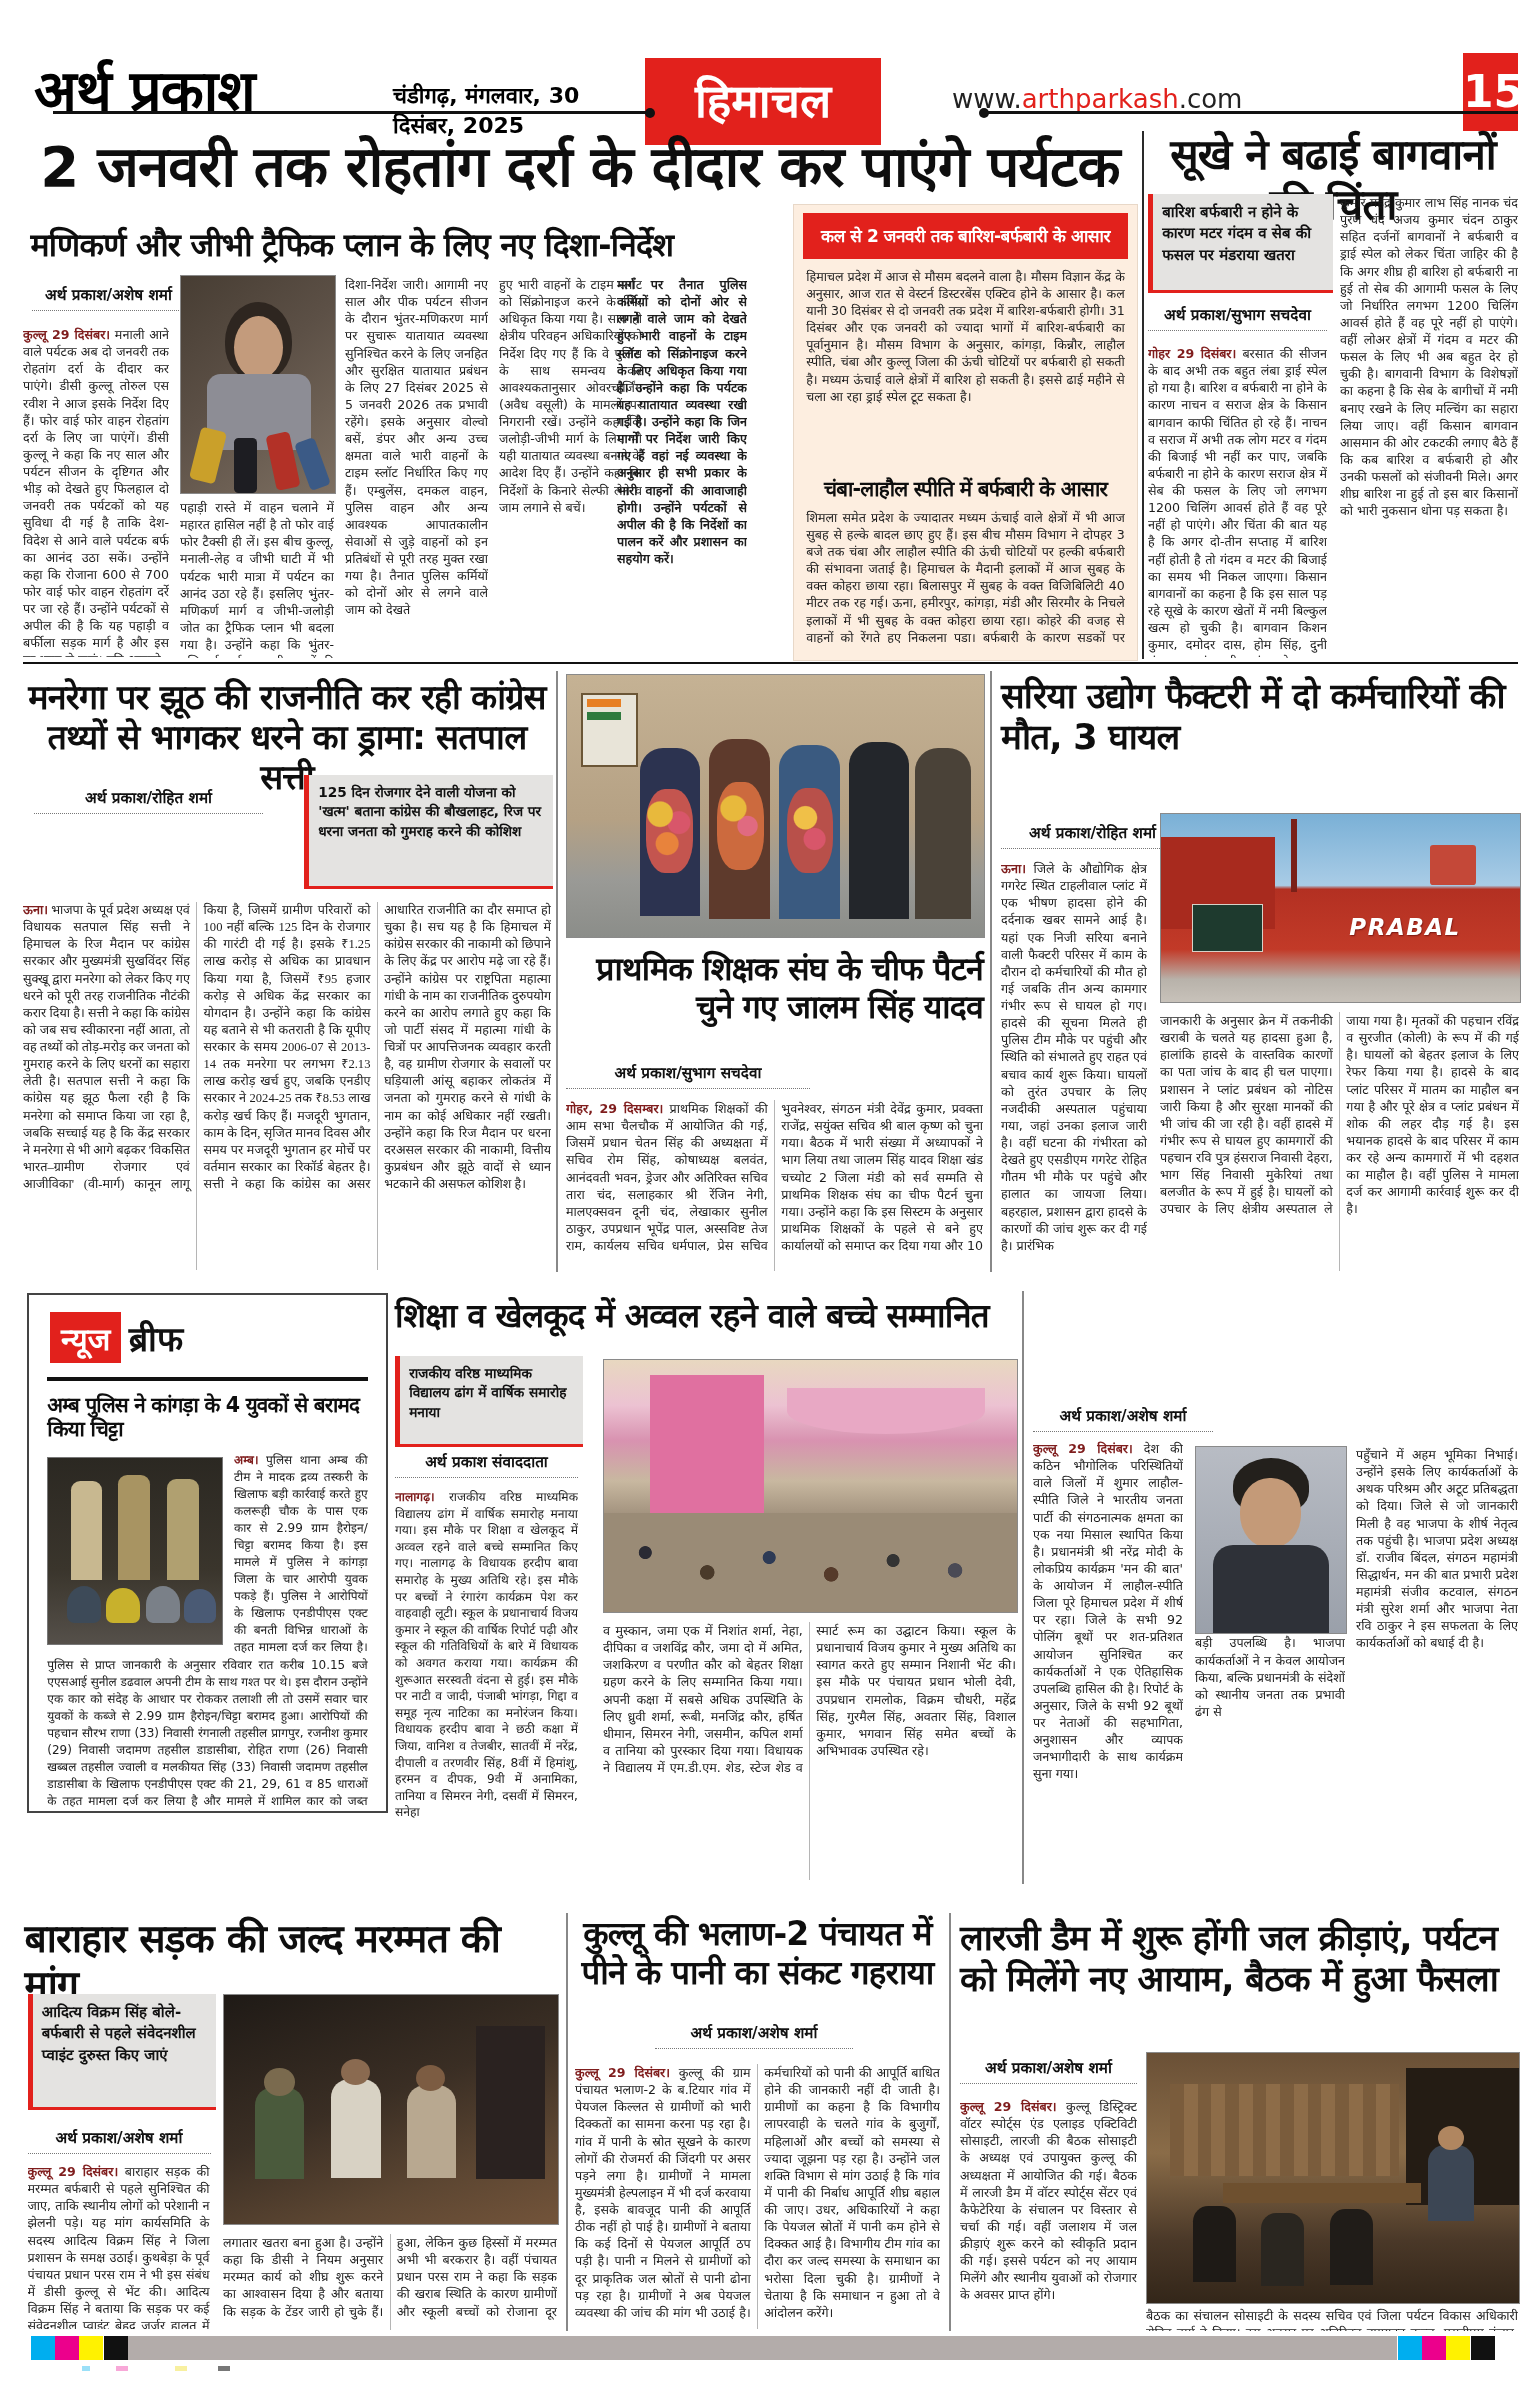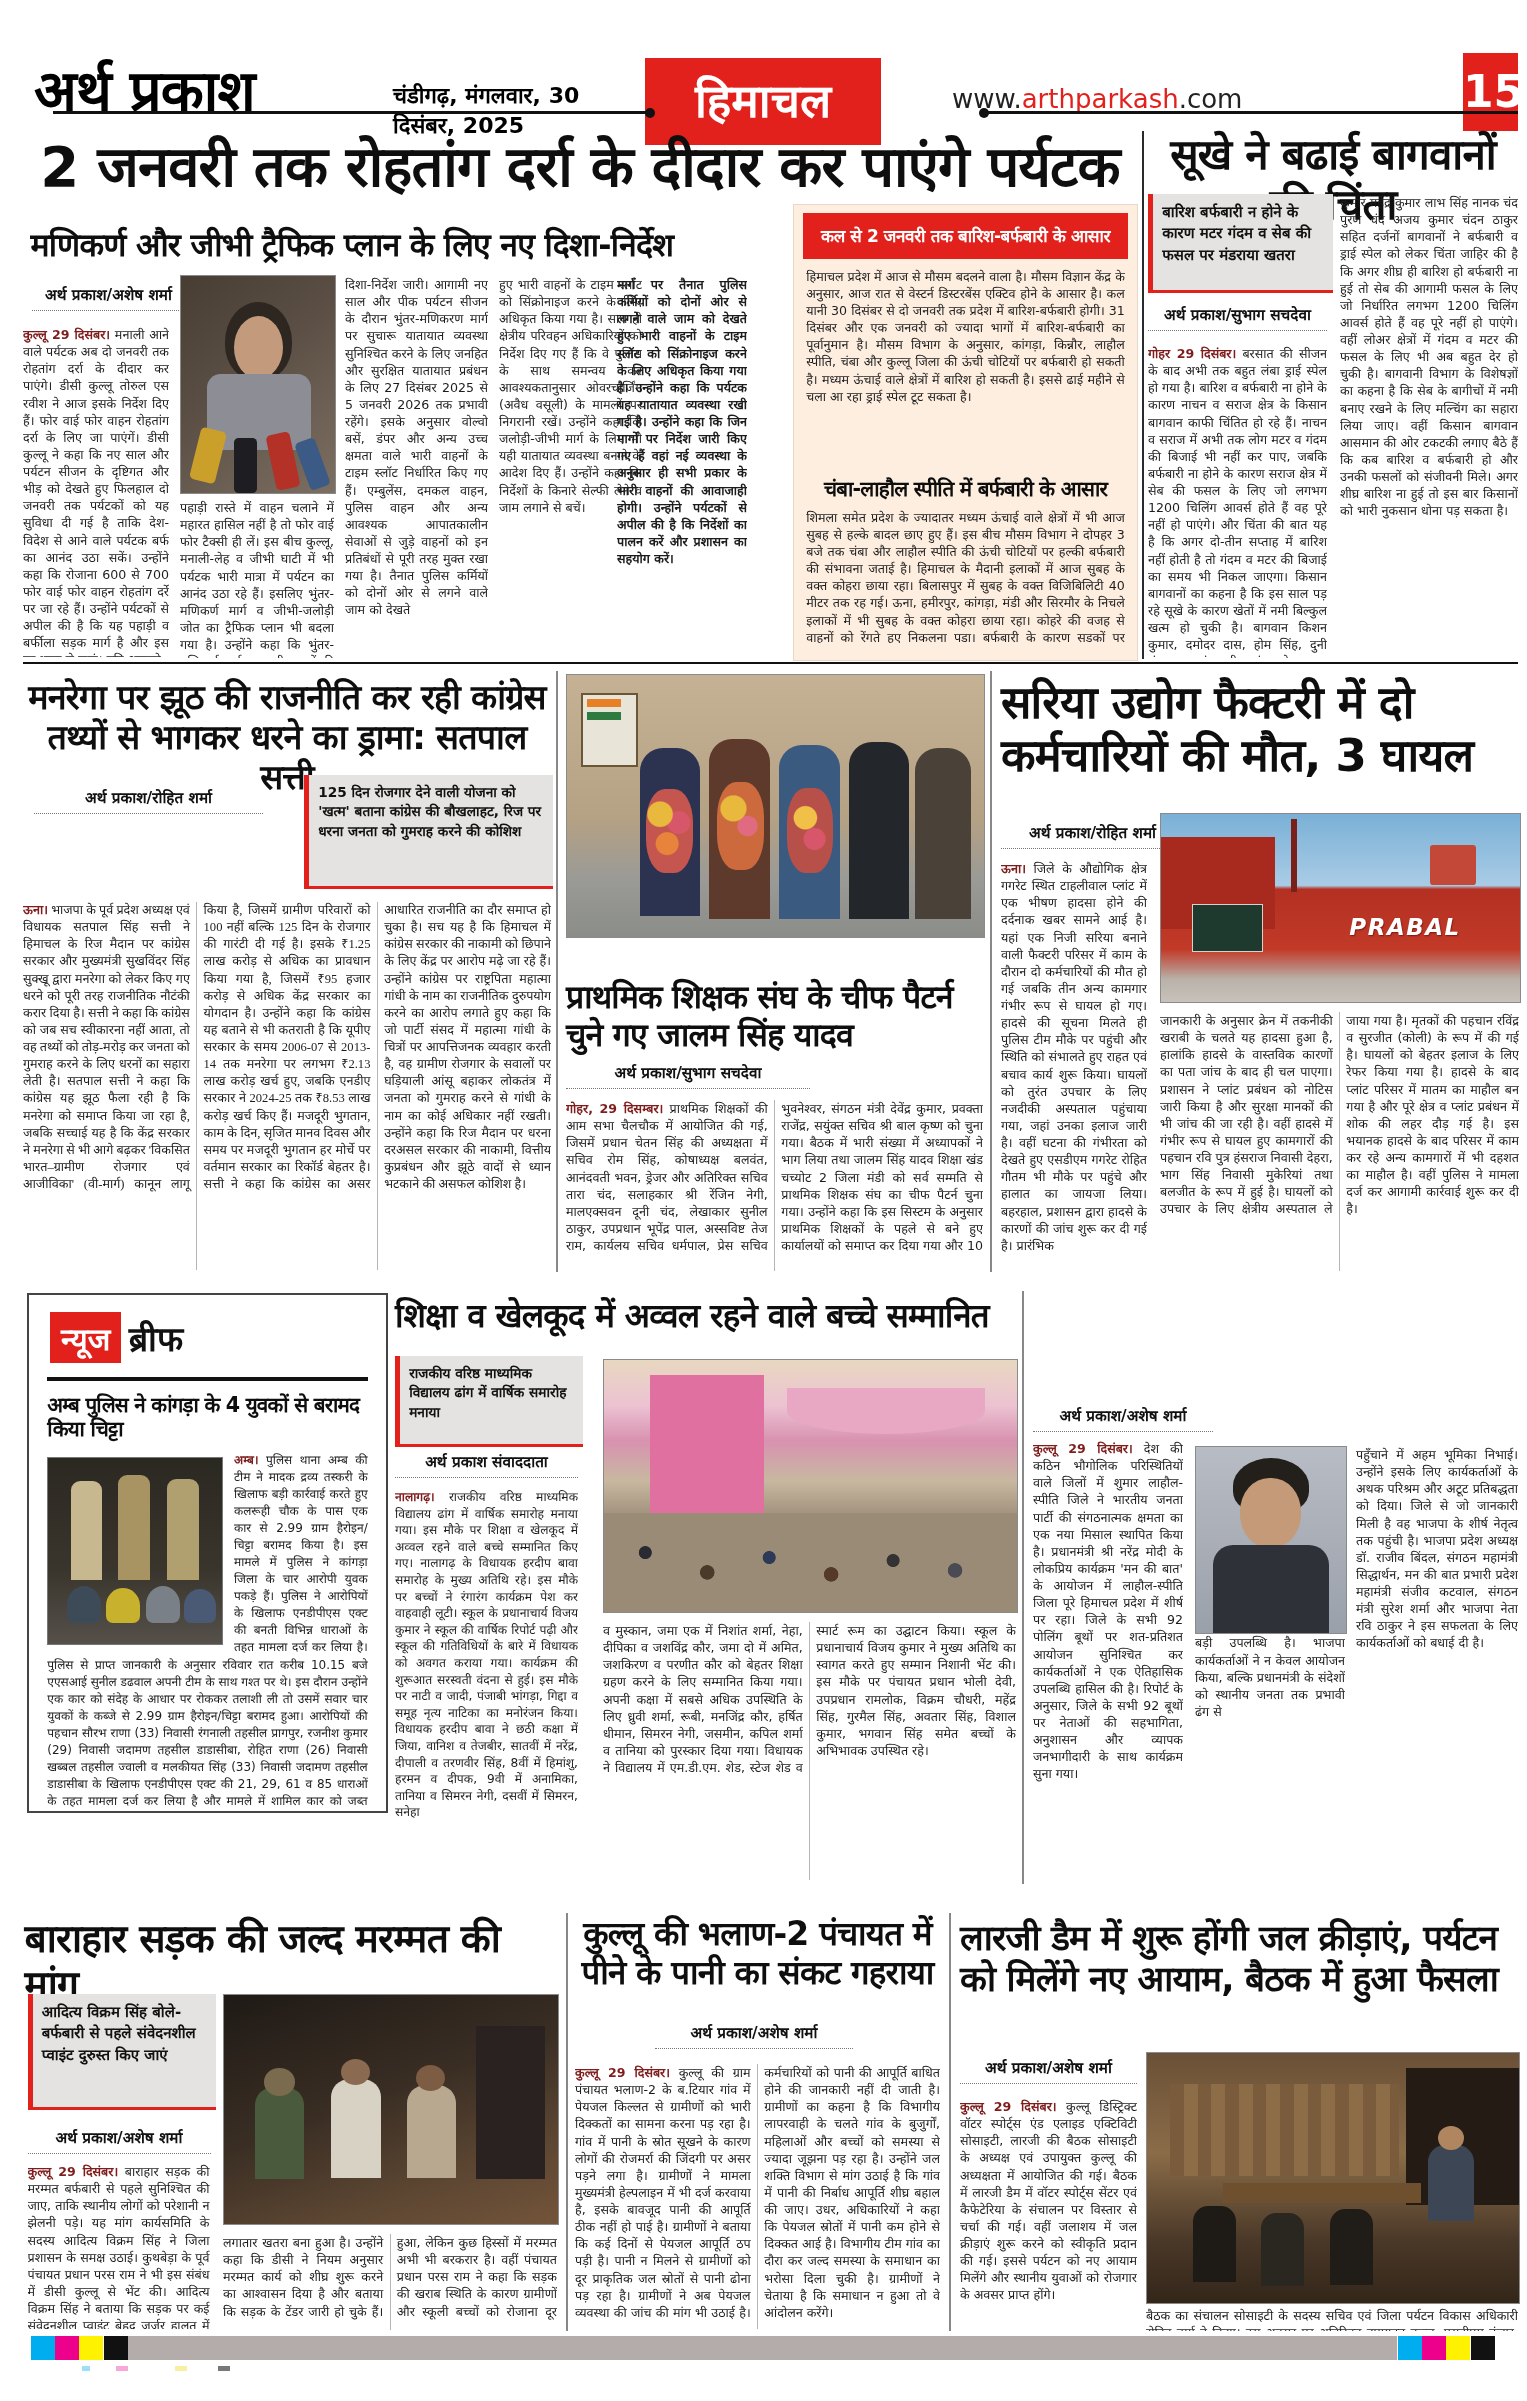--- a/index.html
+++ b/index.html
@@ -108,30 +108,30 @@
     <div class="ph" style="left:20px;top:37px;width:34px;height:7.6px;background:#2f7a3e;"></div>
     <div class="ph" style="left:73px;top:73px;width:60px;height:168px;border-radius:23px 23px 0 0;background:#2c3350;"></div>
     <div class="ph" style="left:142px;top:64px;width:61px;height:180px;border-radius:23px 23px 0 0;background:#5e3a2c;"></div>
     <div class="ph" style="left:212px;top:70px;width:61px;height:174px;border-radius:23px 23px 0 0;background:#3a5a80;"></div>
     <div class="ph" style="left:282px;top:67px;width:60px;height:177px;border-radius:23px 23px 0 0;background:#23262b;"></div>
     <div class="ph" style="left:348px;top:73px;width:56px;height:171px;border-radius:23px 23px 0 0;background:#4a4238;"></div>
     <div class="ph" style="left:79px;top:114px;width:47px;height:84px;border-radius:40%;background:radial-gradient(circle at 30% 30%,#e8b93c 18%,transparent 20%),radial-gradient(circle at 70% 40%,#d8566a 18%,transparent 20%),radial-gradient(circle at 45% 65%,#e8833c 18%,transparent 20%),#c4554f;"></div>
     <div class="ph" style="left:150px;top:107px;width:47px;height:88px;border-radius:40%;background:radial-gradient(circle at 35% 30%,#e8b93c 18%,transparent 20%),radial-gradient(circle at 65% 50%,#e06a80 18%,transparent 20%),#cc6a3e;"></div>
     <div class="ph" style="left:220px;top:113px;width:46px;height:85px;border-radius:40%;background:radial-gradient(circle at 40% 35%,#f0c048 18%,transparent 20%),radial-gradient(circle at 60% 60%,#d8566a 18%,transparent 20%),#b8504a;"></div>
   </div>
-  <div class="abs hl" style="left:566px;top:979px;width:417px;font-size:32px;">प्राथमिक शिक्षक संघ के चीफ पैटर्न चुने गए जालम सिंह यादव</div>
+  <div class="abs hl" style="left:566px;top:951px;width:417px;font-size:32px;text-align:right;">प्राथमिक शिक्षक संघ के चीफ पैटर्न चुने गए जालम सिंह यादव</div>
   <div class="abs byline" style="left:566px;top:1062px;width:244px;">अर्थ प्रकाश/सुभाग सचदेवा</div>
   <div class="abs txt cols2" style="left:566px;top:1100px;width:417px;height:171px;">
     <b>गोहर, 29 दिसम्बर।</b> <span>प्राथमिक शिक्षकों की आम सभा चैलचौक में आयोजित की गई, जिसमें प्रधान चेतन सिंह की अध्यक्षता में सचिव रोम सिंह, कोषाध्यक्ष बलवंत, आनंदवती भवन, ड्रेजर और अतिरिक्त सचिव तारा चंद, सलाहकार श्री रेंजिन नेगी, मालएक्सवन दूनी चंद, लेखाकार सुनील ठाकुर, उपप्रधान भूपेंद्र पाल, अस्सविष्ट तेज राम, कार्यलय सचिव धर्मपाल, प्रेस सचिव भुवनेश्वर, संगठन मंत्री देवेंद्र कुमार, प्रवक्ता राजेंद्र, सयुंक्त सचिव श्री बाल कृष्ण को चुना गया। बैठक में भारी</span>
     <span>संख्या में अध्यापकों ने भाग लिया तथा जालम सिंह यादव शिक्षा खंड चच्योट 2 जिला मंडी को सर्व सम्मति से प्राथमिक शिक्षक संघ का चीफ पैटर्न चुना गया। उन्होंने कहा कि इस सिस्टम के अनुसार प्राथमिक शिक्षकों के पहले से बने हुए कार्यालयों को समाप्त कर दिया गया और 10 से 15 विद्यालय समूहों के अधीन कर नए क्लस्टर बना दिए गए। पिछले 25 से 30 साल सेवा काल के पश्चात पारित 3300 मुख्य शिक्षकों, 2100 केंद्रीय मुख्य शिक्षकों व 141 खंड शिक्षा अधिकारियों की शक्तियों को छीन कर प्रधानाचार्य को दे दी गयी।</span>
   </div>
 
   <div class="vrule" style="left:990px;top:671px;height:601px;background:#888;"></div>
 
-  <div class="abs hl" style="left:1001px;top:676px;width:517px;font-size:45px;">सरिया उद्योग फैक्टरी में दो कर्मचारियों की मौत, 3 घायल</div>
+  <div class="abs hl" style="left:1001px;top:676px;width:517px;font-size:35px;">सरिया उद्योग फैक्टरी में दो कर्मचारियों की मौत, 3 घायल</div>
   <div class="abs byline" style="left:1001px;top:822px;width:183px;">अर्थ प्रकाश/रोहित शर्मा</div>
   <div class="photo" style="left:1160px;top:813px;width:359px;height:188px;background:linear-gradient(180deg,#7ab0d6 0%,#a9cce6 38%,#b33022 40%,#c23a28 72%,#b8b2aa 88%,#c8c2ba 100%);">
     <div class="ph" style="left:0px;top:23px;width:114px;height:92px;background:#a82a1e;"></div>
     <div class="ph" style="left:30.5px;top:90px;width:69px;height:46px;background:#1e3a2e;border:1.5px solid #d8d2c8;"></div>
     <div class="ph" style="left:130px;top:4.6px;width:6.1px;height:73px;background:#7a2018;"></div>
     <div class="ph center" style="left:137px;top:90px;width:214px;height:46px;color:#fff;font-weight:800;font-size:23px;font-style:italic;letter-spacing:1.5px;line-height:46px;text-shadow:0.8px 0.8px 1.5px #7a1812;">PRABAL</div>
     <div class="ph" style="left:269px;top:30.5px;width:46px;height:40px;background:#c44838;border-radius:3.1px;"></div>
   </div>
   <div class="abs txt" style="left:1001px;top:860px;width:146px;height:410px;">
     <b>ऊना।</b> <span>जिले के औद्योगिक क्षेत्र गगरेट स्थित टाहलीवाल प्लांट में एक भीषण हादसा होने की दर्दनाक खबर सामने आई है। यहां एक निजी सरिया बनाने वाली फैक्टरी परिसर में काम के दौरान दो कर्मचारियों की मौत हो गई जबकि तीन अन्य कामगार गंभीर रूप से घायल हो गए। हादसे की सूचना मिलते ही पुलिस टीम मौके पर पहुंची और स्थिति को संभालते हुए राहत एवं बचाव कार्य शुरू किया। घायलों को तुरंत उपचार के लिए नजदीकी अस्पताल पहुंचाया गया, जहां उनका इलाज जारी है। वहीं घटना की गंभीरता को देखते हुए एसडीएम गगरेट रोहित गौतम भी मौके पर पहुंचे और हालात का जायजा लिया। बहरहाल, प्रशासन द्वारा हादसे के कारणों की जांच शुरू कर दी गई है। प्रारंभिक</span>

